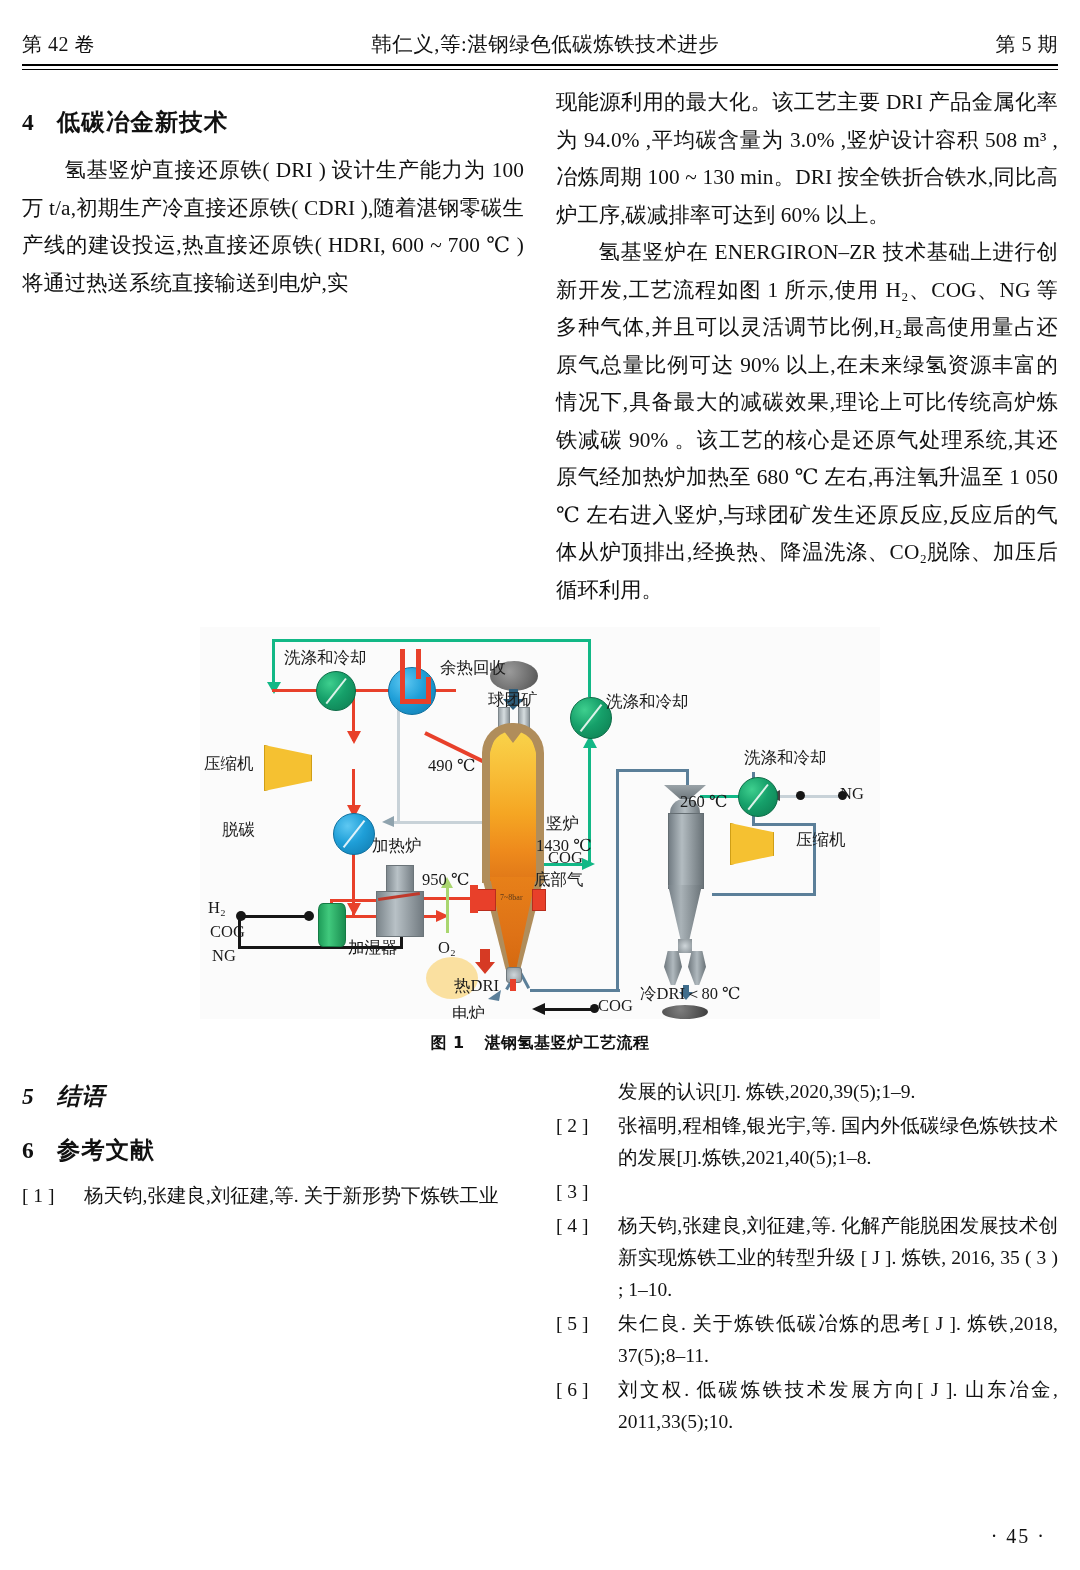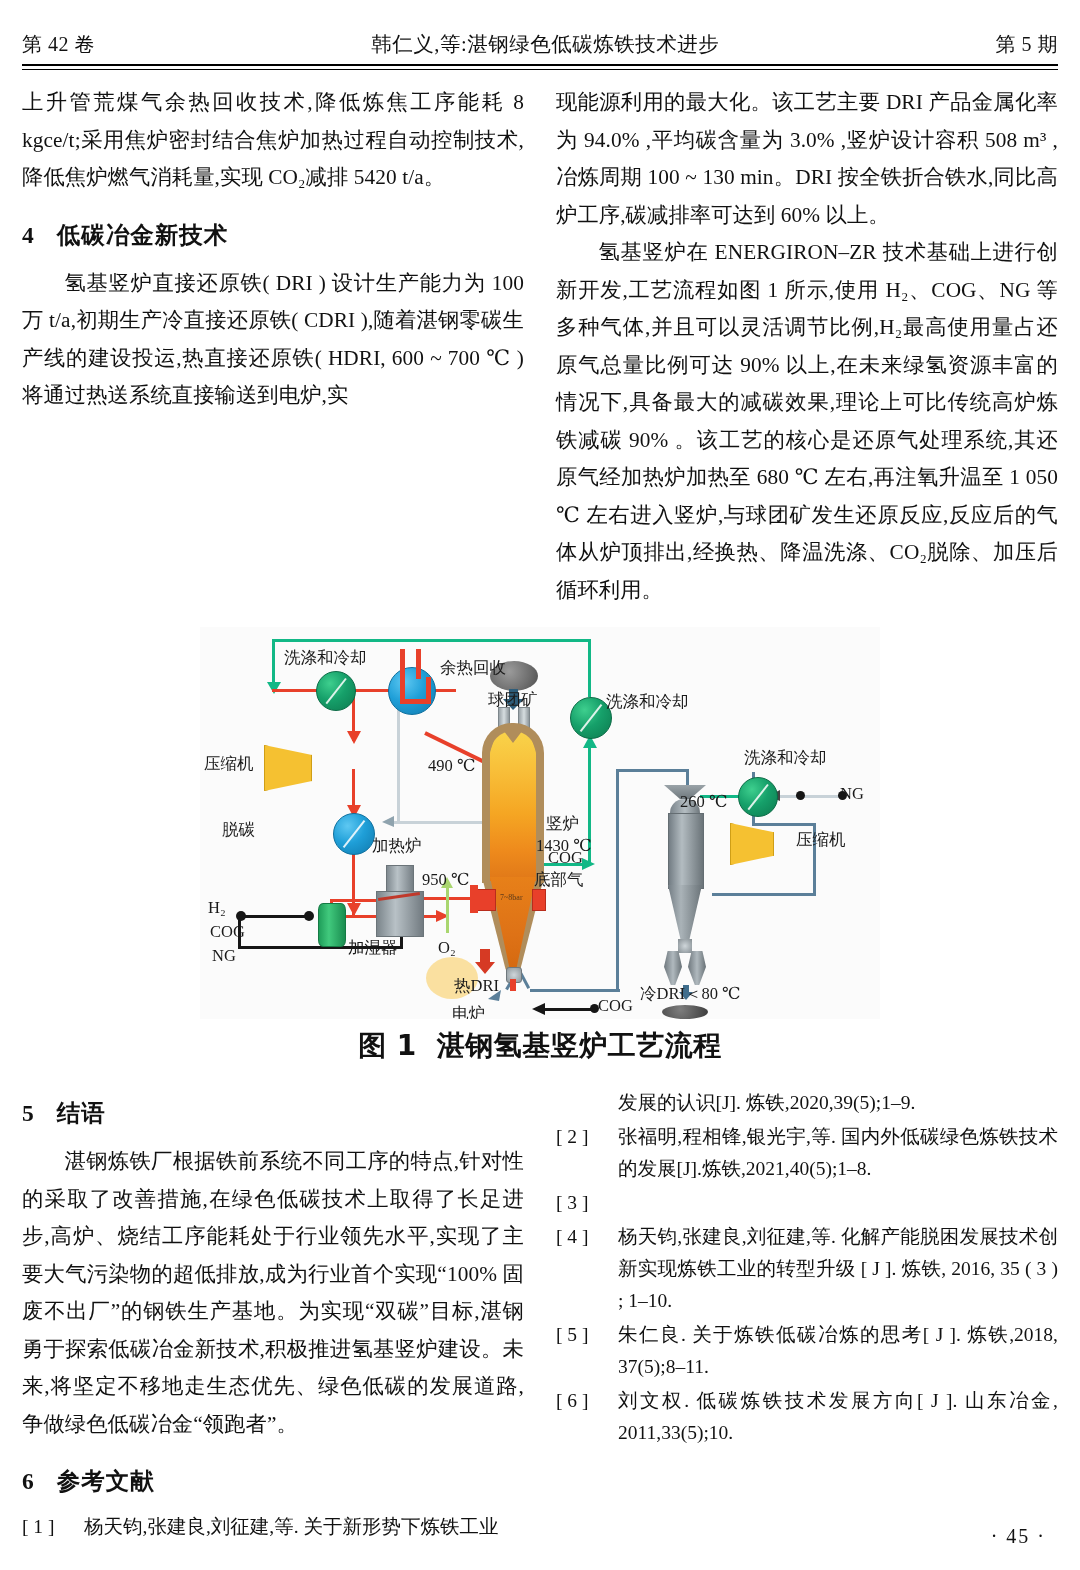--- a/index.html
+++ b/index.html
@@ -86,24 +86,24 @@
   .fig-frame {
     position: relative;
     width: 680px;
     height: 392px;
     margin: 0 auto;
     background: #fbfbfb;
     overflow: hidden;
   }
   .fig-caption {
     text-align: center;
-    font-size: 28px;
+    font-size: 16px;
     font-weight: bold;
     font-family: "DejaVu Sans", "Liberation Sans", sans-serif;
-    margin-top: 8px;
+    margin-top: 14px;
     letter-spacing: 0.5px;
   }
   .fig-caption .lbl { margin-right: 20px; }
 
   
   .fig-frame .lab {
     position: absolute;
     font-family: "Liberation Serif", "DejaVu Serif", serif;
     font-size: 16.5px;
     color: #1a1a1a;
@@ -181,21 +181,20 @@
   <div class="runhead">
     <span class="side">第 42 卷</span>
     <span class="center">韩仁义,等:湛钢绿色低碳炼铁技术进步</span>
     <span class="side">第 5 期</span>
   </div>
   <div class="rule-double"></div>
 
   <div class="cols">
 
     <div class="col">
-      <p class="body cont">上升管荒煤气余热回收技术,降低炼焦工序能耗 8 kgce/t;采用焦炉密封结合焦炉加热过程自动控制技术,降低焦炉燃气消耗量,实现 CO₂减排 5420 t/a。</p>
 
       <h2 class="sec">
         <span class="num">4</span><span>低碳冶金新技术</span>
       </h2>
 
       <p class="body">氢基竖炉直接还原铁( DRI ) 设计生产能力为 100 万 t/a,初期生产冷直接还原铁( CDRI ),随着湛钢零碳生产线的建设投运,热直接还原铁( HDRI, 600 ~ 700 ℃ ) 将通过热送系统直接输送到电炉,实</p>
     </div>
 
     <div class="col">
       <p class="body cont">现能源利用的最大化。该工艺主要 DRI 产品金属化率为 94.0% ,平均碳含量为 3.0% ,竖炉设计容积 508 m³ ,冶炼周期 100 ~ 130 min。DRI 按全铁折合铁水,同比高炉工序,碳减排率可达到 60% 以上。</p>
@@ -431,24 +430,23 @@
     </div>
 
     <div class="fig-caption">
       <span class="lbl">图 1</span><span>湛钢氢基竖炉工艺流程</span>
     </div>
   </div>
 
   <div class="cols" style="margin-top:22px;">
 
     <div class="col">
-      <h2 class="sec" style="margin-top:10px;">
+      <h2 class="sec" style="margin-top:4px;font-style:italic;">
         <span class="num">5</span><span>结语</span>
       </h2>
-      <p class="body">湛钢炼铁厂根据铁前系统不同工序的特点,针对性的采取了改善措施,在绿色低碳技术上取得了长足进步,高炉、烧结工序能耗处于行业领先水平,实现了主要大气污染物的超低排放,成为行业首个实现“100% 固废不出厂”的钢铁生产基地。为实现“双碳”目标,湛钢勇于探索低碳冶金新技术,积极推进氢基竖炉建设。未来,将坚定不移地走生态优先、绿色低碳的发展道路,争做绿色低碳冶金“领跑者”。</p>
 
       <h2 class="sec">
         <span class="num">6</span><span>参考文献</span>
       </h2>
 
       <div class="ref">
         <span class="tag">[ 1 ]</span>
         <span class="txt">杨天钧,张建良,刘征建,等. 关于新形势下炼铁工业</span>
       </div>
     </div>

